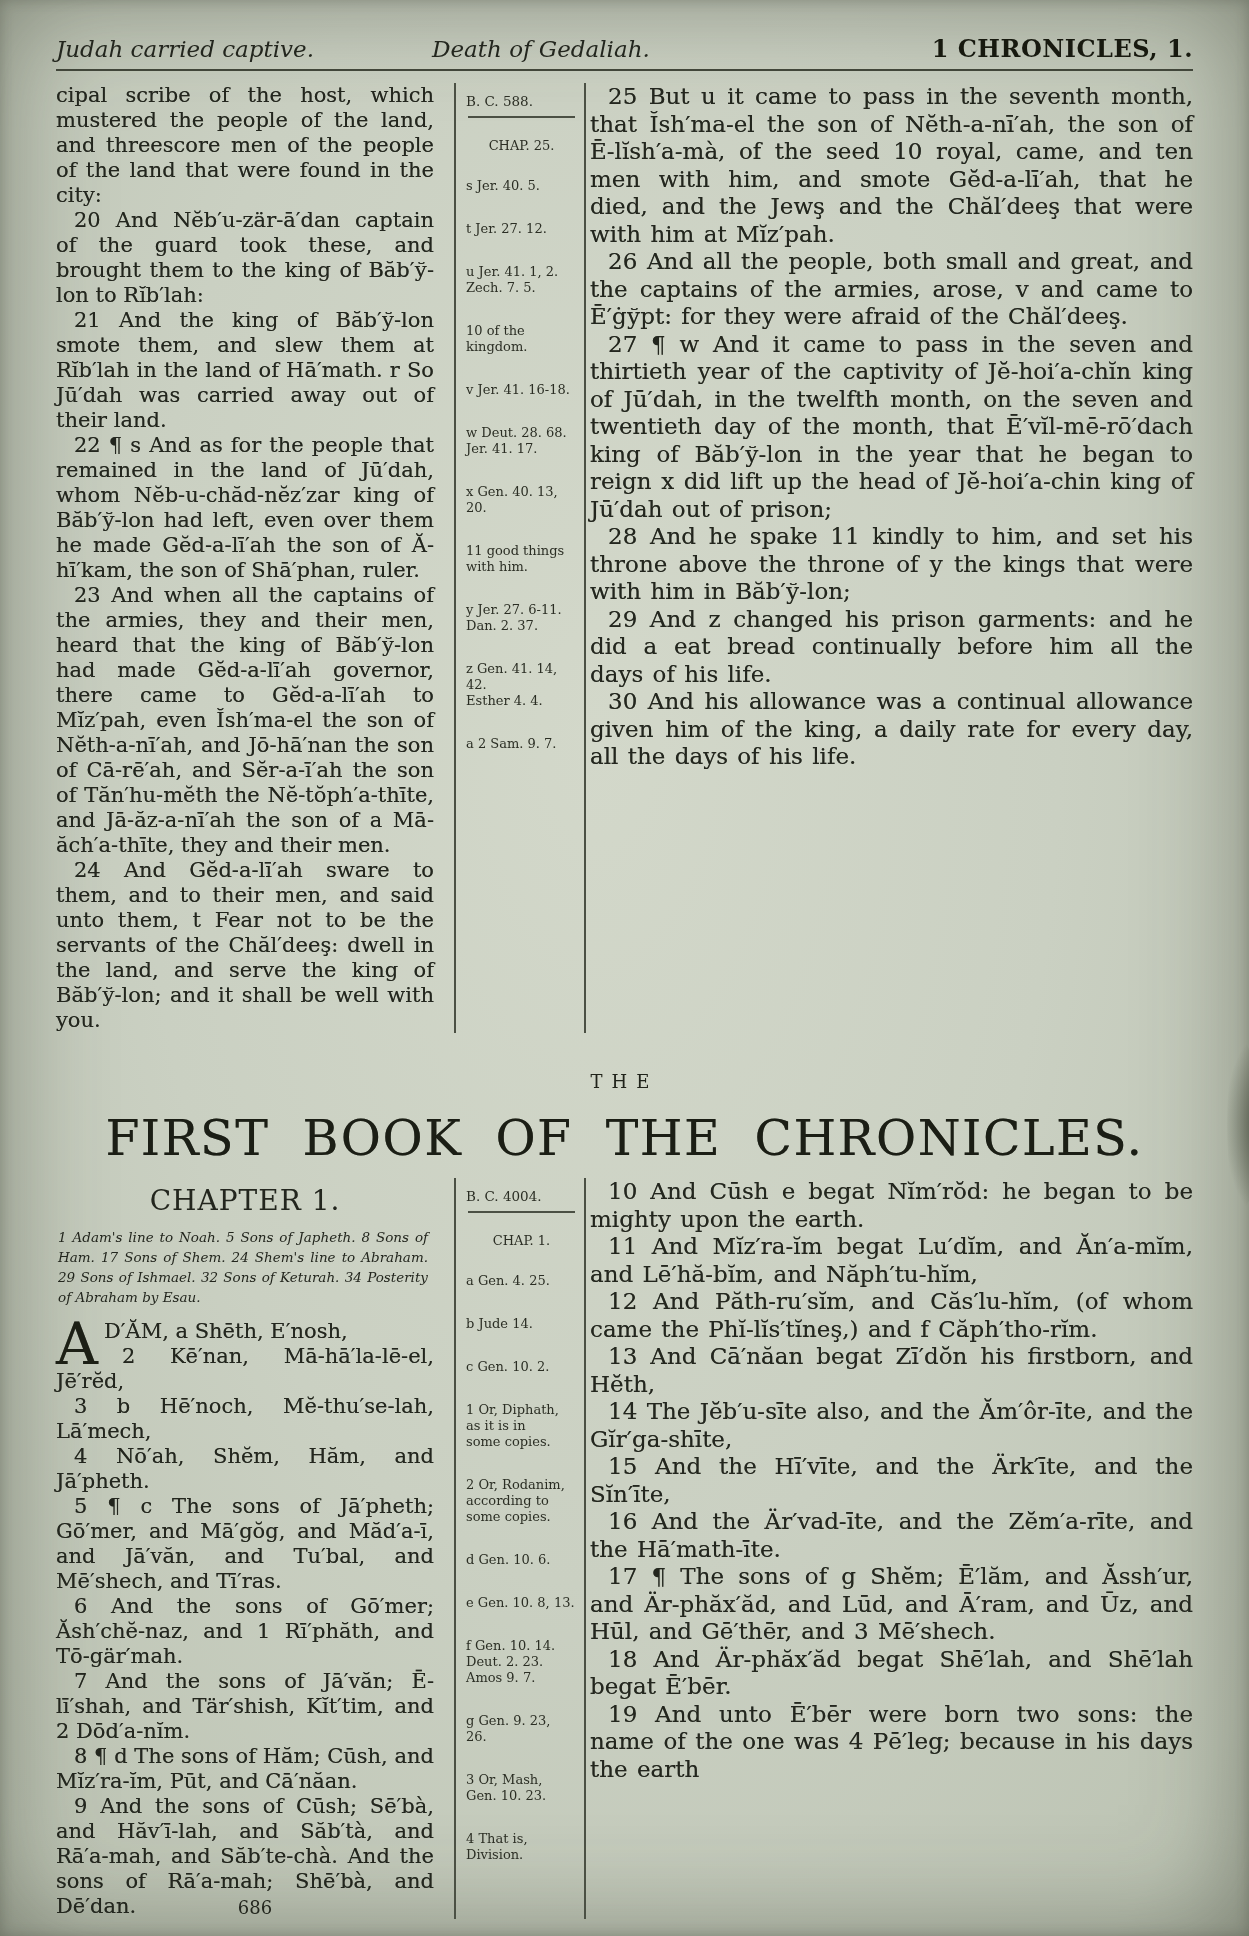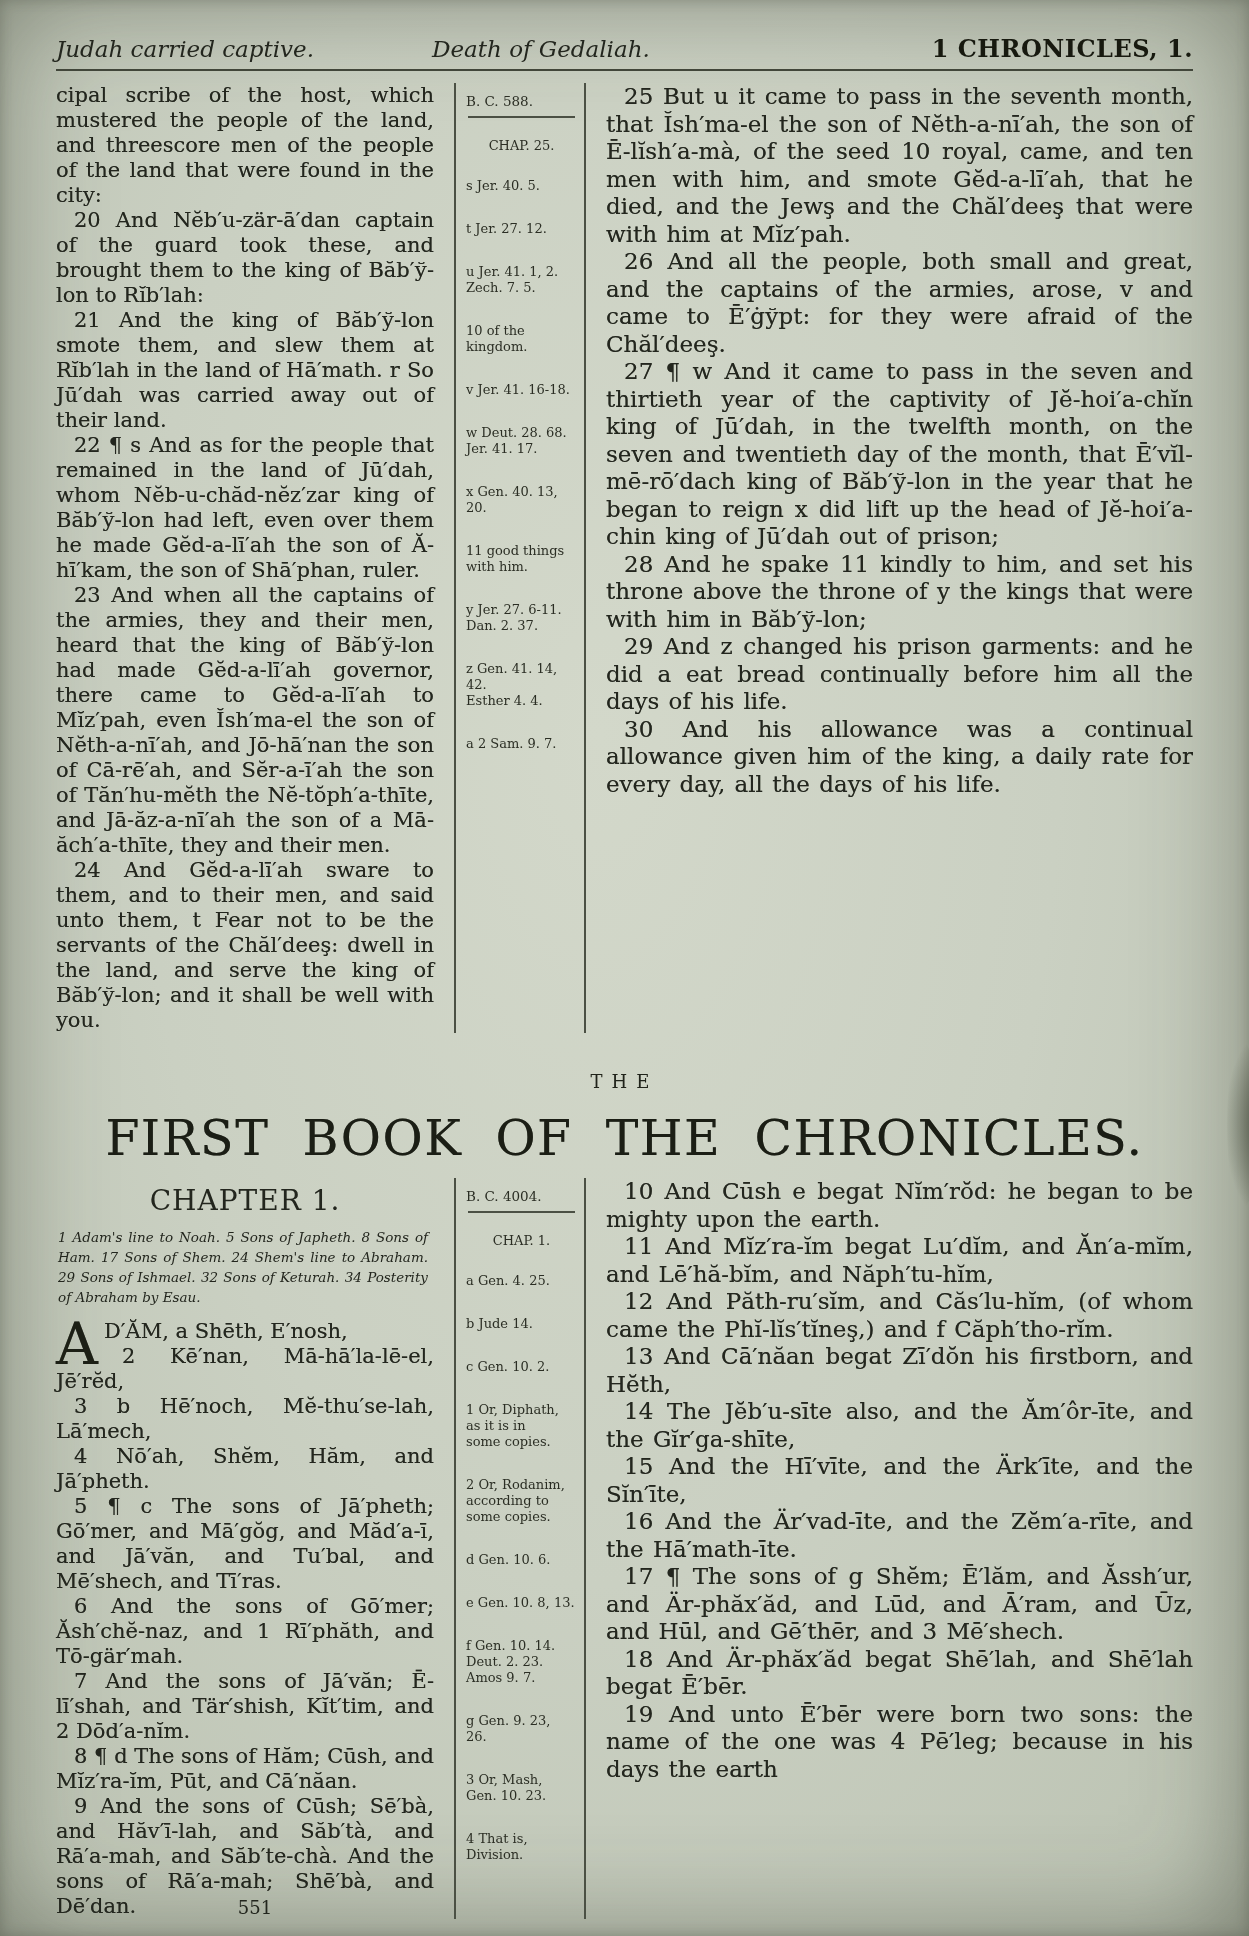--- a/index.html
+++ b/index.html
@@ -29,21 +29,21 @@
   .cols { display: grid; grid-template-columns: 398px 132px 1fr; }
   .col-left  { padding-right: 20px; }
   .col-refs  {
     border-left: 2px solid #4b5044;
     border-right: 2px solid #4b5044;
     padding: 6px 7px 10px 10px;
     font-size: 13px;
     line-height: 16px;
     color: #2b2e24;
   }
-  .col-right { padding-left: 20px; }
+  .col-right { padding-left: 4px; }
 
   p.verse {
     margin: 0;
     text-align: justify;
     text-indent: 18px;
     text-shadow: 0 0 .5px rgba(30,33,24,.55);
   }
   .col-left  p.verse { font-size: 21px; line-height: 25px; }
   .col-right p.verse { font-size: 23px; line-height: 27.5px; word-spacing: 2px; }
   p.verse.intro { text-indent: 0; }
@@ -234,15 +234,15 @@
             <p class="verse">16 And the Är′vad-īte, and the Zĕm′a-rīte, and the Hā′math-īte.</p>
             <p class="verse">17 ¶ The sons of g Shĕm; Ē′lăm, and Ăssh′ur, and Är-phăx′ăd, and Lūd, and Ā′ram, and Ūz, and Hūl, and Gē′thēr, and 3 Mē′shech.</p>
             <p class="verse">18 And Är-phăx′ăd begat Shē′lah, and Shē′lah begat Ē′bēr.</p>
             <p class="verse">19 And unto Ē′bēr were born two sons: the name of the one was 4 Pē′leg; because in his days the earth</p>
           </div>
       </div>
     </div>
 
   </div>
 
-  <div class="page-number">551</div>
+  <div class="page-number">686</div>
   <div class="page-curl"></div>
 </div>
 
 </body></html>

